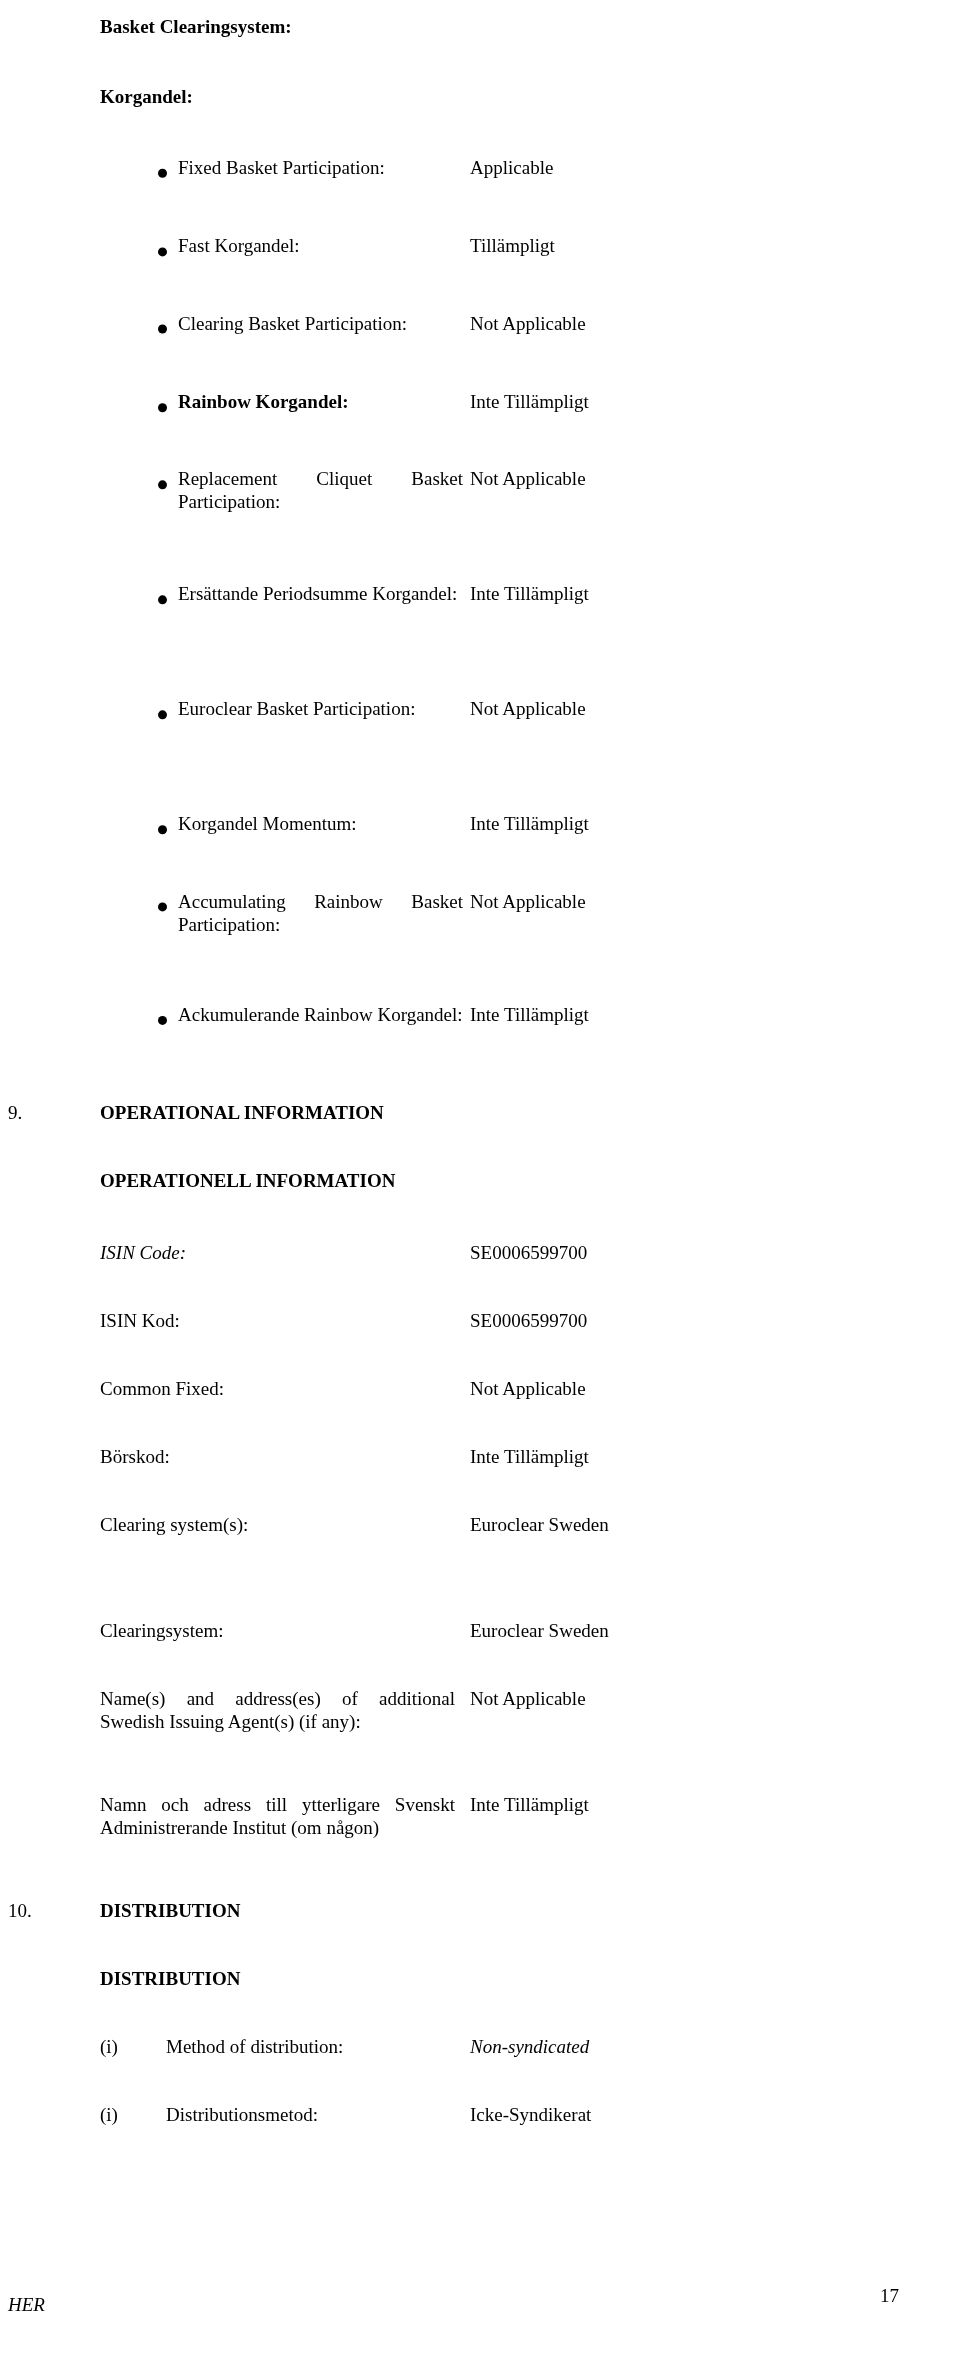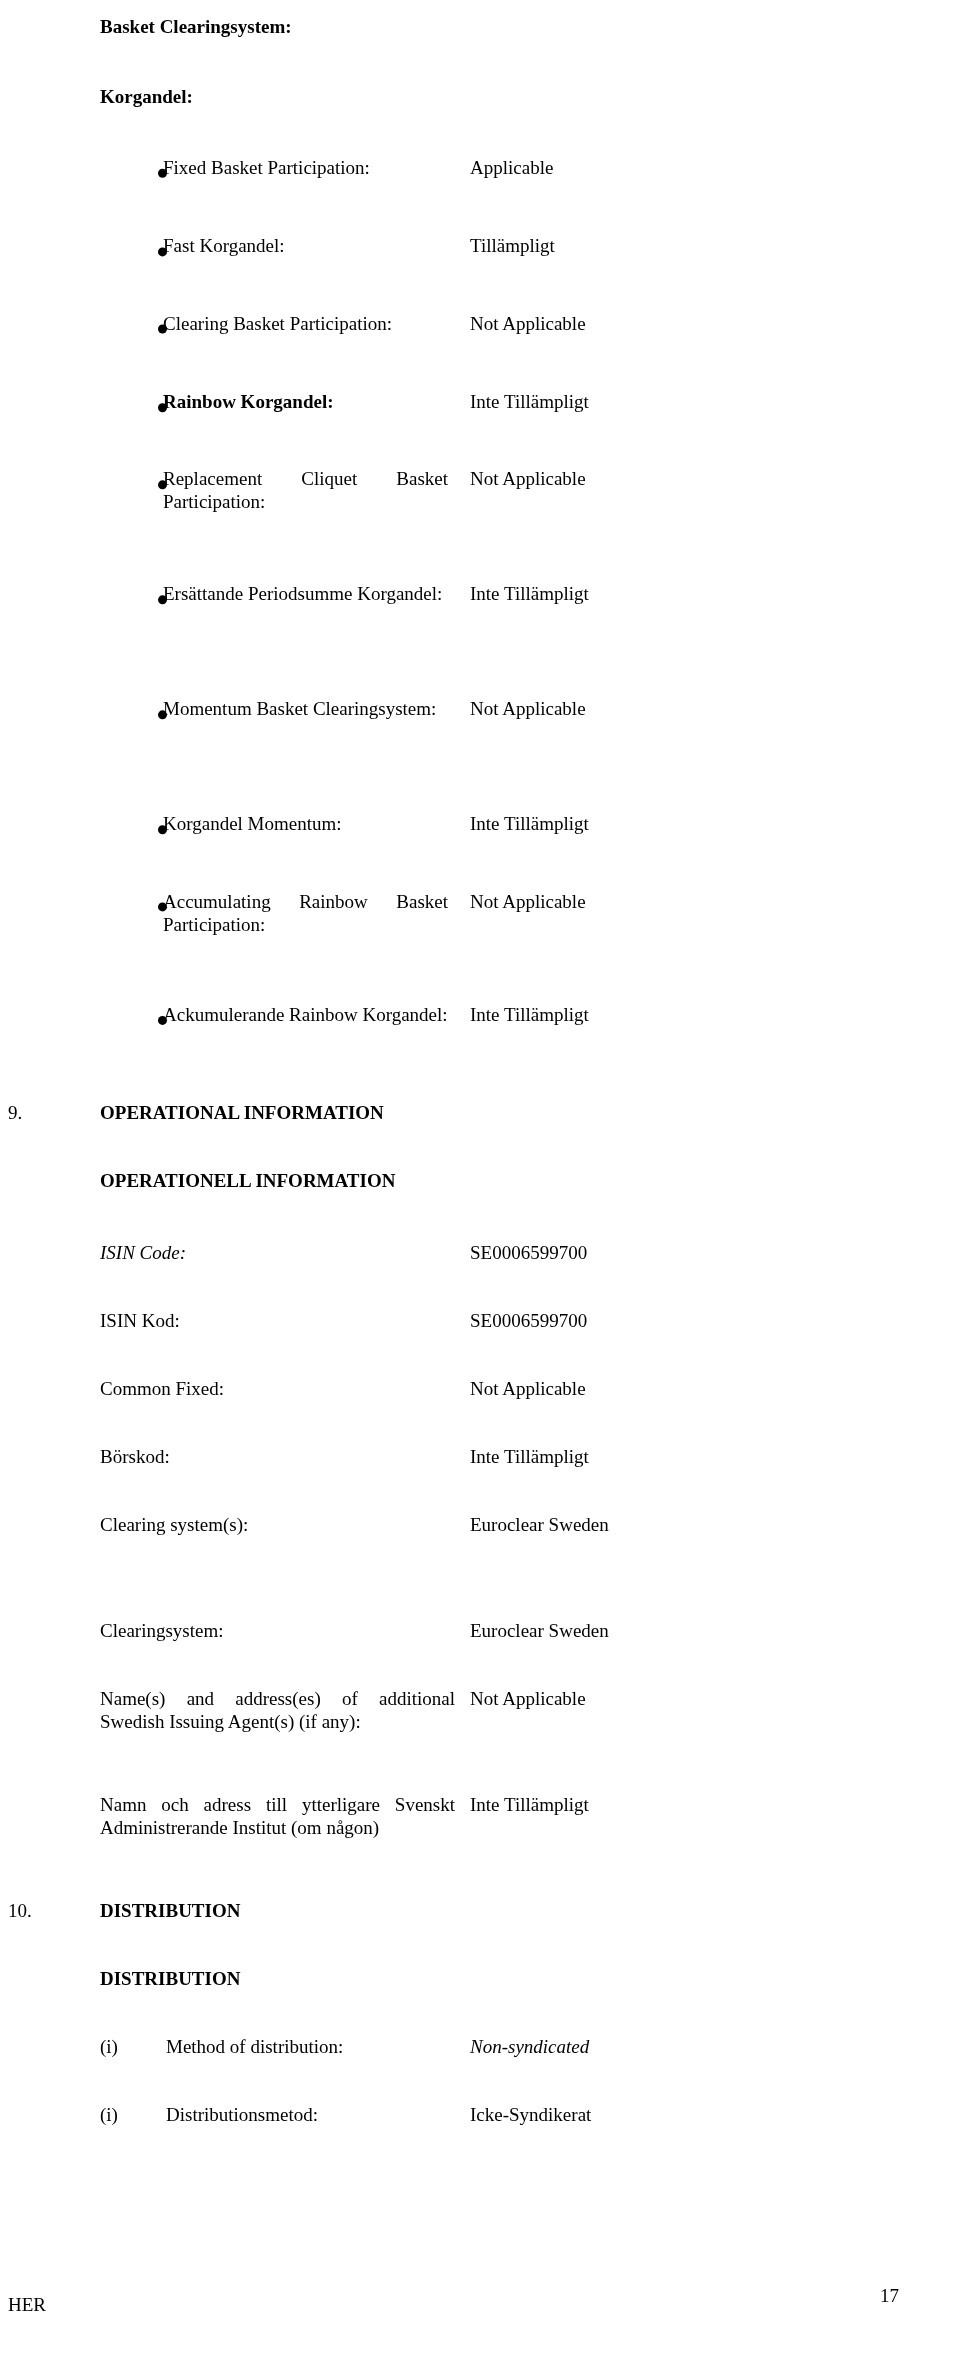--- a/index.html
+++ b/index.html
@@ -50,21 +50,21 @@
     border-radius:50%;
   }
   .lbl{
     position:absolute;
     top:0;
     font-size:19px;
   }
   .lbl.h{left:100px;}       
   .lbl.l1{left:100px;}      
   .lbl.l2{left:166px;}      
-  .lbl.b{left:163px;width:285px;} 
+  .lbl.b{left:178px;width:285px;} 
   .lbl.wide{left:100px;width:355px;}
   .val{
     position:absolute;
     left:470px;
     top:0;
     width:490px;
     font-size:19px;
   }
   .bold{font-weight:bold;}
   .just{text-align:justify;text-align-last:left;}
@@ -123,21 +123,21 @@
   </div>
 
   <div class="row" style="top:385px;">
     <div class="bullet" style="transform-origin: center center; transform: scaleY(0.661017);"></div>
     <div class="lbl b just" style="transform-origin: left top; transform: scaleY(0.661017);">Ersättande Periodsumme Korgandel:</div>
     <div class="val" style="transform-origin: left top; transform: scaleY(0.661017);">Inte Tillämpligt</div>
   </div>
 
   <div class="row" style="top:461px;">
     <div class="bullet" style="transform-origin: center center; transform: scaleY(0.661017);"></div>
-    <div class="lbl b just" style="transform-origin: left top; transform: scaleY(0.661017);">Momentum Basket Clearingsystem:</div>
+    <div class="lbl b just" style="transform-origin: left top; transform: scaleY(0.661017);">Euroclear Basket Participation:</div>
     <div class="val" style="transform-origin: left top; transform: scaleY(0.661017);">Not Applicable</div>
   </div>
 
   <div class="row" style="top:537px;">
     <div class="bullet" style="transform-origin: center center; transform: scaleY(0.661017);"></div>
     <div class="lbl b just" style="transform-origin: left top; transform: scaleY(0.661017);">Korgandel Momentum:</div>
     <div class="val" style="transform-origin: left top; transform: scaleY(0.661017);">Inte Tillämpligt</div>
   </div>
 
   <div class="row" style="top:588px;">
@@ -215,16 +215,16 @@
     <div class="lbl l2" style="transform-origin: left top; transform: scaleY(0.661017);">Method of distribution:</div>
     <div class="val" style="transform-origin: left top; transform: scaleY(0.661017); font-style: italic;">Non-syndicated</div>
   </div>
 
   <div class="row" style="top:1390px;">
     <div class="romnum" style="transform-origin: left top; transform: scaleY(0.661017);">(i)</div>
     <div class="lbl l2" style="transform-origin: left top; transform: scaleY(0.661017);">Distributionsmetod:</div>
     <div class="val" style="transform-origin: left top; transform: scaleY(0.661017);">Icke-Syndikerat</div>
   </div>
 
-  <div class="footer-left" style="top: 1516px; transform-origin: left top; transform: scaleY(0.661017);">HER</div>
+  <div class="footer-left" style="top: 1516px; transform-origin: left top; transform: scaleY(0.661017); font-style: italic;">HER</div>
   <div class="footer-right" style="top: 1510px; transform-origin: left top; transform: scaleY(0.661017);">17</div>
 
 </div>
 
 </body></html>

